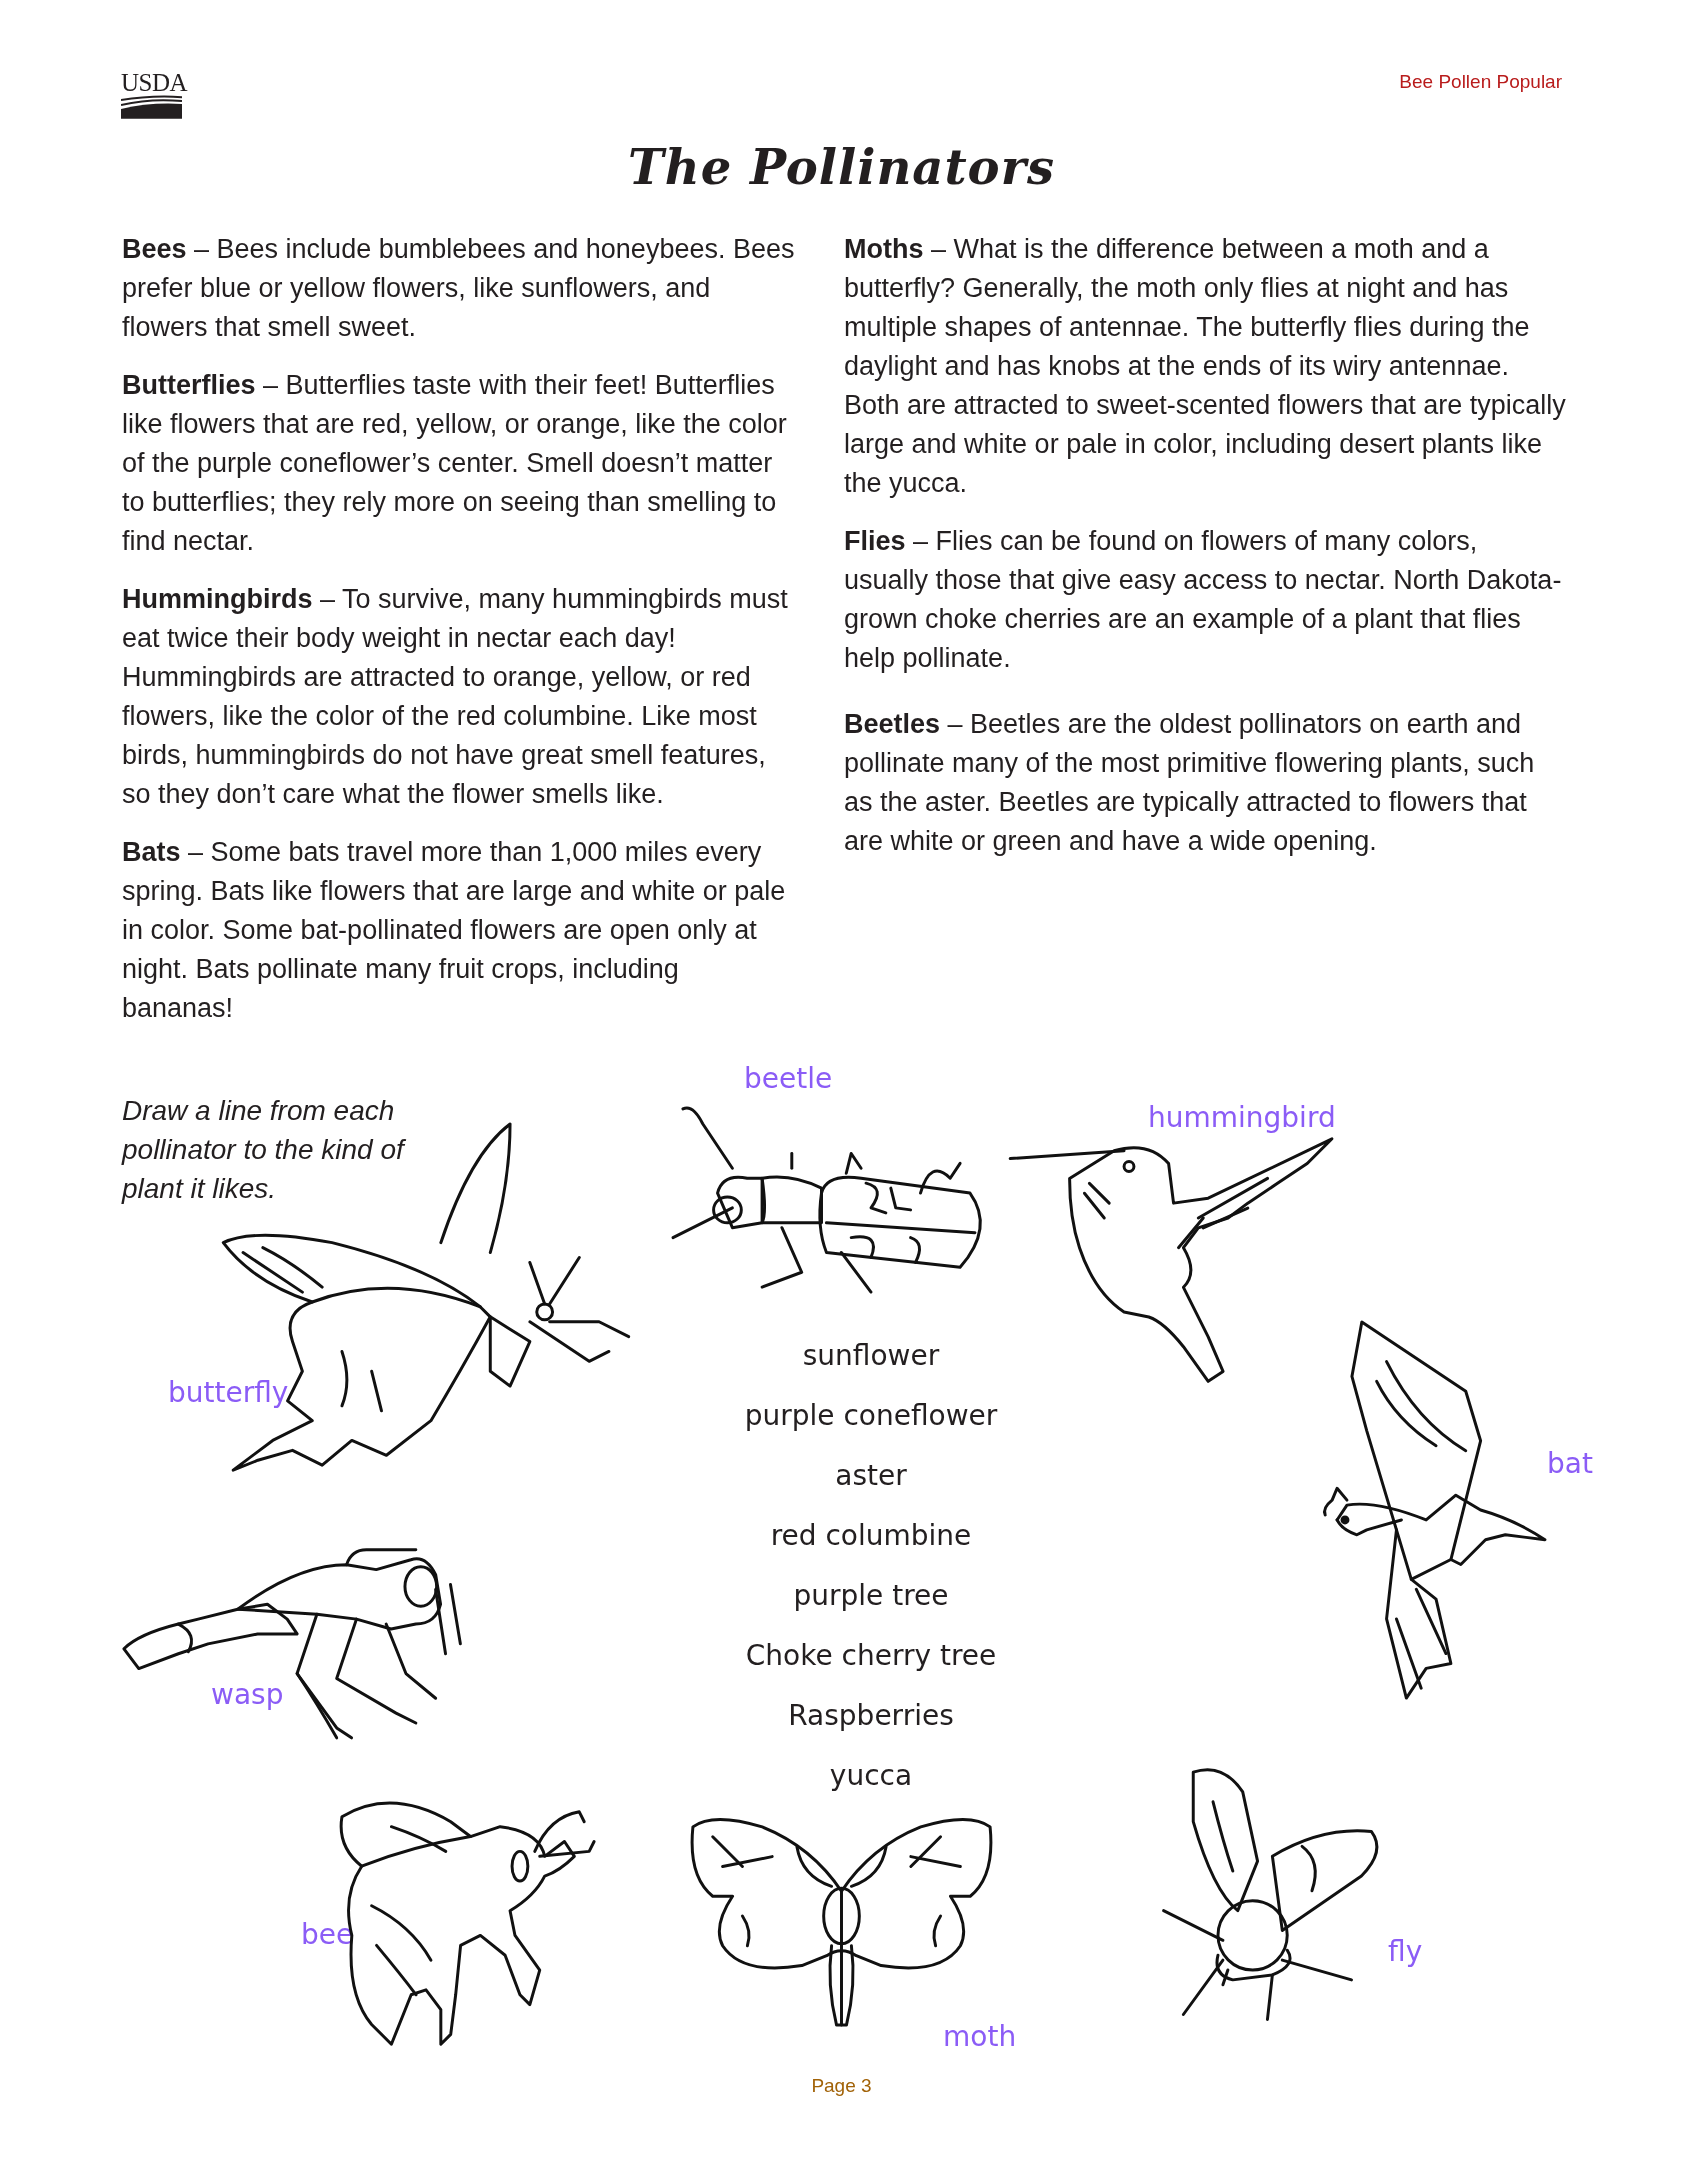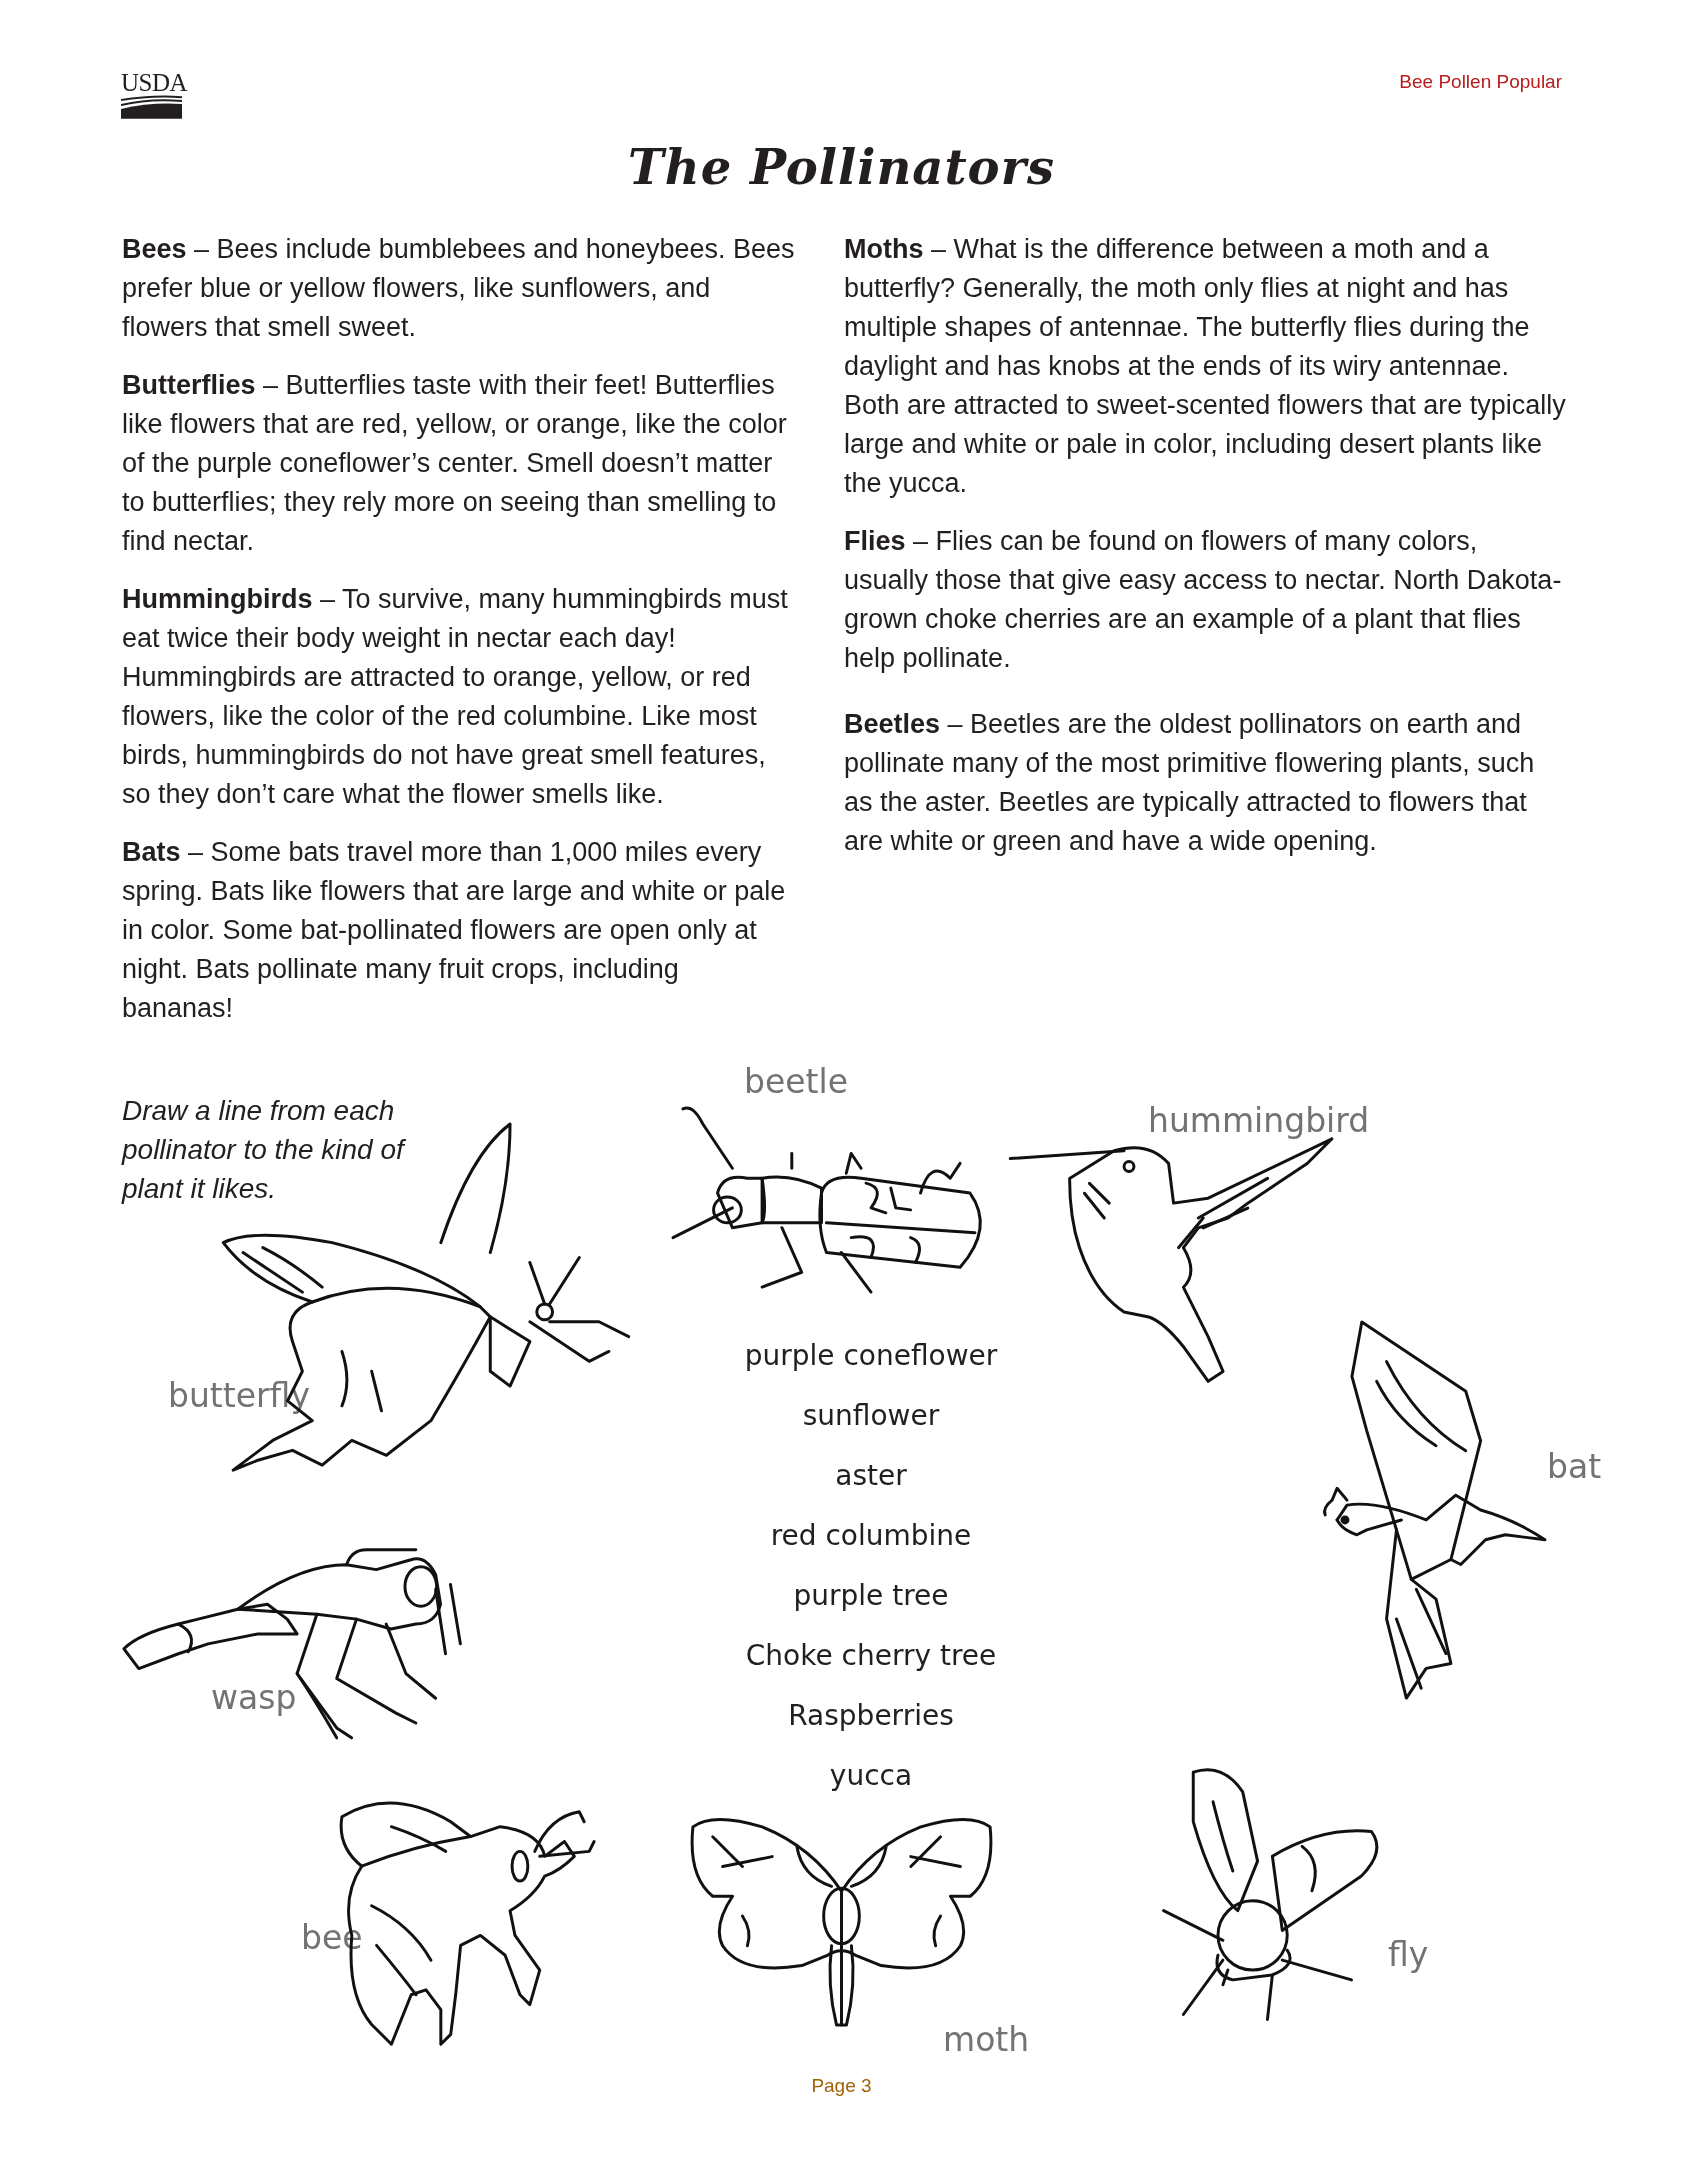--- a/index.html
+++ b/index.html
@@ -9,21 +9,21 @@
   .usda .word { font-family: "Liberation Serif", serif; font-size: 25px; letter-spacing: -0.5px; line-height: 22px; display:block; }
   .usda svg { display:block; margin-top: 1px; }
   .doc-header { right: 121px; top: 71px; font-size: 19px; color: #b91c1c; }
   .title { left: 0; width: 1683px; top: 139px; text-align: center; font-family: "DejaVu Serif", serif; font-weight: bold; font-size: 48px; letter-spacing: 1px; font-style: italic; }
   .col { font-size: 27px; line-height: 39px; }
   .col p { margin: 0 0 19px 0; }
   .col b { font-weight: bold; }
   .left-col { left: 122px; top: 230px; width: 673px; }
   .right-col { left: 844px; top: 230px; width: 723px; }
   .instructions { left: 122px; top: 1091px; width: 327px; font-style: italic; font-size: 28px; line-height: 39px; }
-  .label { font-family: "DejaVu Sans", sans-serif; font-size: 33px; color: #737373; white-space: nowrap; }
+  .label { font-family: "DejaVu Sans", sans-serif; font-size: 28px; color: #8b5cf6; white-space: nowrap; }
   .plants { left: 693px; top: 1337px; width: 356px; text-align: center; }
   .plants div { font-family: "DejaVu Sans", sans-serif; font-size: 28px; height: 60px; line-height: 38px; }
   .page-num { left: 0; width: 1683px; top: 2075px; text-align: center; font-size: 19px; color: #a16207; }
   svg.art { position: absolute; overflow: visible; }
   svg.art path, svg.art ellipse, svg.art line, svg.art circle, svg.art polygon, svg.art polyline { fill: none; stroke: #111; stroke-width: 3; stroke-linejoin: round; stroke-linecap: round; }
 </style>
 </head>
 <body>
 
 <div class="abs usda">
@@ -56,22 +56,22 @@
 <div class="abs label" style="left:744px; top:1062px;">beetle</div>
 <div class="abs label" style="left:1148px; top:1101px;">hummingbird</div>
 <div class="abs label" style="left:168px; top:1376px;">butterfly</div>
 <div class="abs label" style="left:1507px; top:1447px;margin-left:40px;">bat</div>
 <div class="abs label" style="left:211px; top:1678px;">wasp</div>
 <div class="abs label" style="left:301px; top:1918px;">bee</div>
 <div class="abs label" style="left:943px; top:2020px;">moth</div>
 <div class="abs label" style="left:1388px; top:1935px;">fly</div>
 
 <div class="abs plants">
+  <div>sunflower</div>
   <div>purple coneflower</div>
-  <div>sunflower</div>
   <div>aster</div>
   <div>red columbine</div>
   <div>purple tree</div>
   <div>Choke cherry tree</div>
   <div>Raspberries</div>
   <div>yucca</div>
 </div>
 
 <svg class="art" style="left:653px; top:1099px;" width="337" height="198" viewBox="0 0 340 200">
   <path d="M20 140 L80 110"></path>

